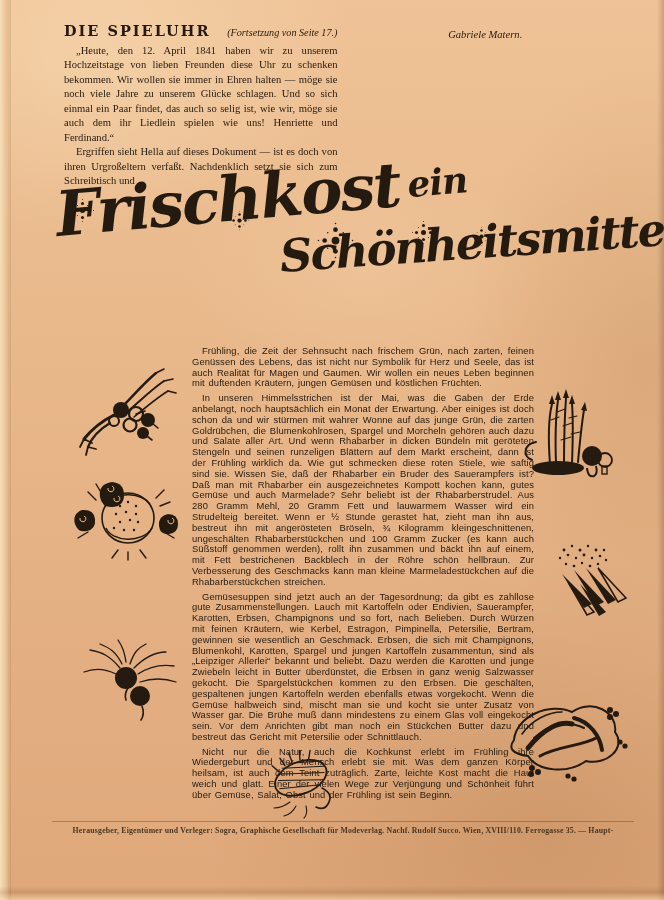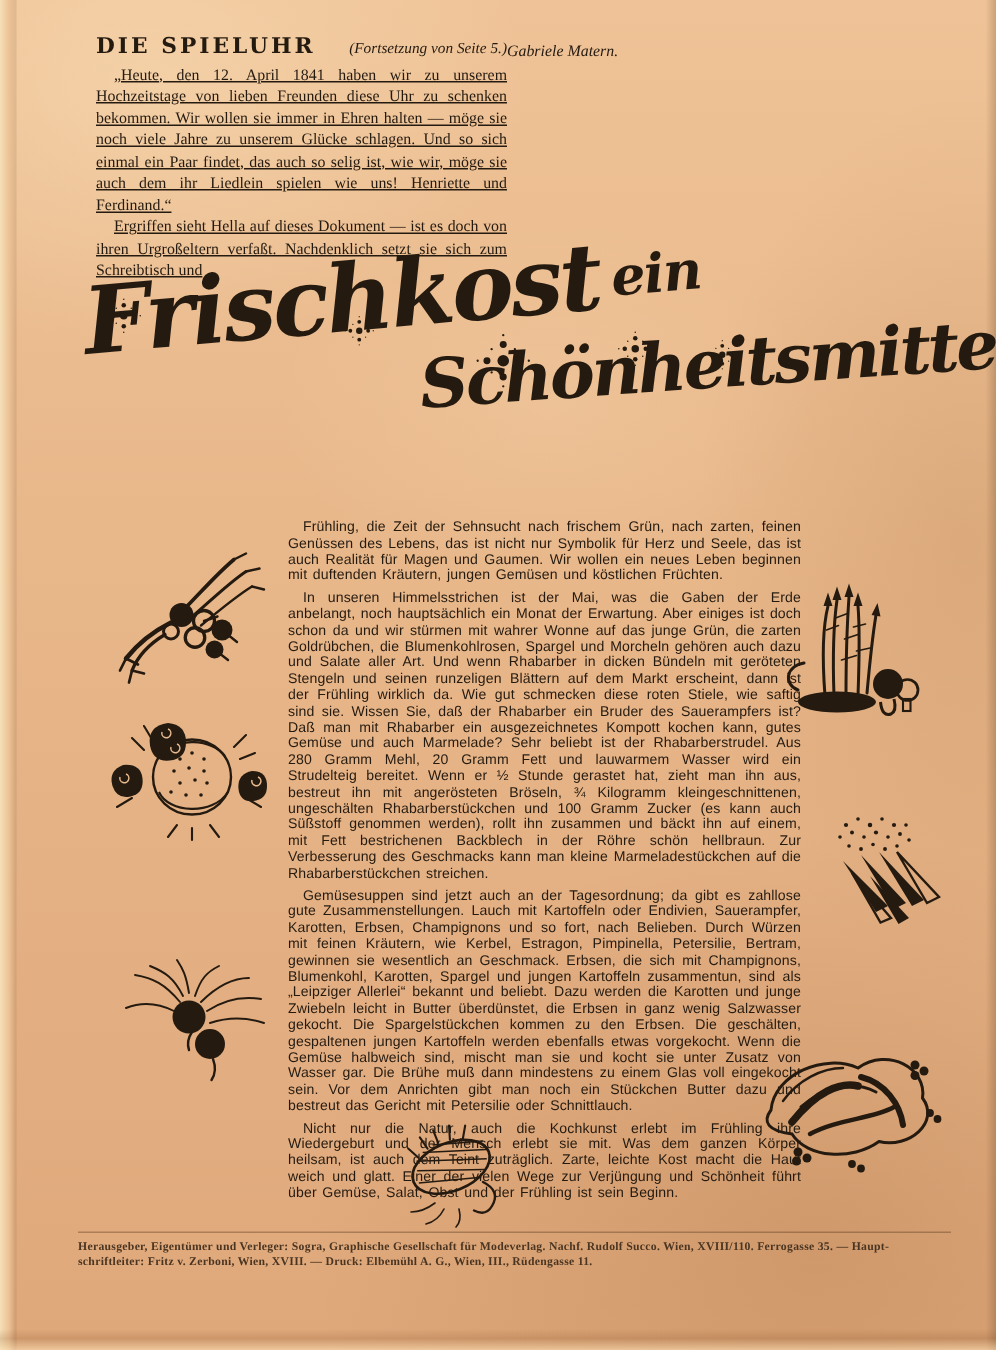--- a/index.html
+++ b/index.html
@@ -12,28 +12,28 @@
       linear-gradient(180deg,#efc397 0%, #e7b689 45%, #dfa87b 100%);
     font-family:"Liberation Serif", serif; color:#241a10;}
   .edge-left{position:absolute;left:0;top:0;width:11px;height:100%;
     background:linear-gradient(90deg,#f6e0b8 0%,#ecc295 55%, rgba(70,40,15,.12) 100%);}
   .edge-right{position:absolute;right:0;top:0;width:7px;height:100%;
     background:linear-gradient(270deg, rgba(70,40,15,.22), rgba(0,0,0,0));}
   .edge-bottom{position:absolute;left:0;bottom:0;width:100%;height:14px;
     background:linear-gradient(0deg, rgba(250,225,180,.55) 0%, rgba(120,70,30,.18) 55%, rgba(0,0,0,0) 100%);}
 
   
-  .top-article{position:absolute;left:64px;top:24px;width:562px;display:flex;}
+  .top-article{position:absolute;left:64px;top:24px;width:562px;display:flex;gap:15px;}
   .col{width:274px;font-size:10.6px;line-height:14.5px;text-align:justify;}
   .col p{margin:0;}
-  .col p.ind{text-indent:12px;text-decoration:underline;}
+  .col p.ind{text-indent:12px;}
   .title-row{display:flex;justify-content:space-between;align-items:baseline;margin-bottom:3px;}
   .story-title{font-weight:bold;font-size:14.5px;letter-spacing:2px;font-family:"DejaVu Serif",serif;}
   .cont-note{font-style:italic;font-size:10.2px;}
-  .author{font-style:italic;text-align:left;margin-top:4px;padding-right:8px;}
+  .author{font-style:italic;text-align:center;margin-top:4px;padding-right:8px;}
 
   
   .headline{position:absolute;left:0;top:184px;width:664px;height:135px;}
   .h-part{position:absolute;font-family:"DejaVu Serif",serif;font-style:italic;font-weight:bold;
     white-space:nowrap;letter-spacing:-2px;color:#241a10;}
   .h-line1{left:56px;top:-6px;font-size:62px;transform:rotate(-5deg);transform-origin:left center;}
   .h-line1 .w2{font-size:36px;margin-left:8px;letter-spacing:-1px;position:relative;top:-8px;}
   .h-line2{left:280px;top:46px;font-size:45px;transform:rotate(-4deg);transform-origin:left center;}
   .flower{position:absolute;width:5px;height:5px;background:#241a10;border-radius:50%;
     box-shadow:0 -7px 0 -1px #241a10,5px -5px 0 -2px #241a10,7px 0 0 -1px #241a10,
@@ -47,38 +47,38 @@
 
   
   .article{position:absolute;left:188px;top:342px;width:350px;
     font-family:"Liberation Sans",sans-serif;font-size:9.4px;line-height:10.8px;
     text-align:justify;letter-spacing:0.1px;word-spacing:1px;}
   .article p{margin:4px;text-indent:10px;}
 
   
   .footer{position:absolute;left:52px;right:30px;top:821px;border-top:1px solid rgba(70,42,18,.35);
     padding-top:4px;font-family:"Liberation Serif",serif;font-size:7.8px;font-weight:bold;
-    text-align:left;color:#4a3522;line-height:9.6px;letter-spacing:0.2px;}
+    text-align:center;color:#4a3522;line-height:9.6px;letter-spacing:0.2px;}
 
   .illus{position:absolute;}
   .illus svg{display:block;}
 </style>
 </head>
 <body>
 
 <div class="page">
   <div class="edge-left"></div>
   <div class="edge-right"></div>
   <div class="edge-bottom"></div>
 
   <div class="top-article">
     <div class="col">
       <div class="title-row">
         <span class="story-title">DIE SPIELUHR</span>
-        <span class="cont-note">(Fortsetzung von Seite 5.)</span>
+        <span class="cont-note">(Fortsetzung von Seite 17.)</span>
       </div>
       <p class="ind">„Heute, den 12. April 1841 haben wir zu unserem Hochzeitstage von lieben Freunden diese Uhr zu schenken bekommen. Wir wollen sie immer in Ehren halten — möge sie noch viele Jahre zu unserem Glücke schlagen. Und so sich einmal ein Paar findet, das auch so selig ist, wie wir, möge sie auch dem ihr Liedlein spielen wie uns! Henriette und Ferdinand.“</p>
       <p class="ind">Ergriffen sieht Hella auf dieses Dokument — ist es doch von ihren Urgroßeltern verfaßt. Nachdenklich setzt sie sich zum Schreibtisch und</p>
     </div>
     <div class="col">
       <div class="author">Gabriele Matern.</div>
     </div>
   </div>
 
   <div class="headline">
@@ -249,15 +249,14 @@
       </g>
       <path d="M62 52 q12 6 6 16 q-4 7 -12 3" fill="none" stroke="#241a10" stroke-width="1.6" stroke-linecap="round"></path>
       <g stroke="#241a10" stroke-width="1.1" fill="none" stroke-linecap="round">
         <path d="M30 66 q-8 6 -16 6 M36 70 q-4 8 -12 10 M46 70 q2 8 -2 12"></path>
       </g>
     </svg>
   </div>
 
   <div class="footer">
     <div>Herausgeber, Eigentümer und Verleger: Sogra, Graphische Gesellschaft für Modeverlag. Nachf. Rudolf Succo. Wien, XVIII/110. Ferrogasse 35. — Haupt-</div>
-    <div>schriftleiter: Fritz v. Zerboni, Wien, XVIII. — Druck: Elbemühl A. G., Wien, III., Rüdengasse 11.</div>
   </div>
 </div>
 
 </body></html>

